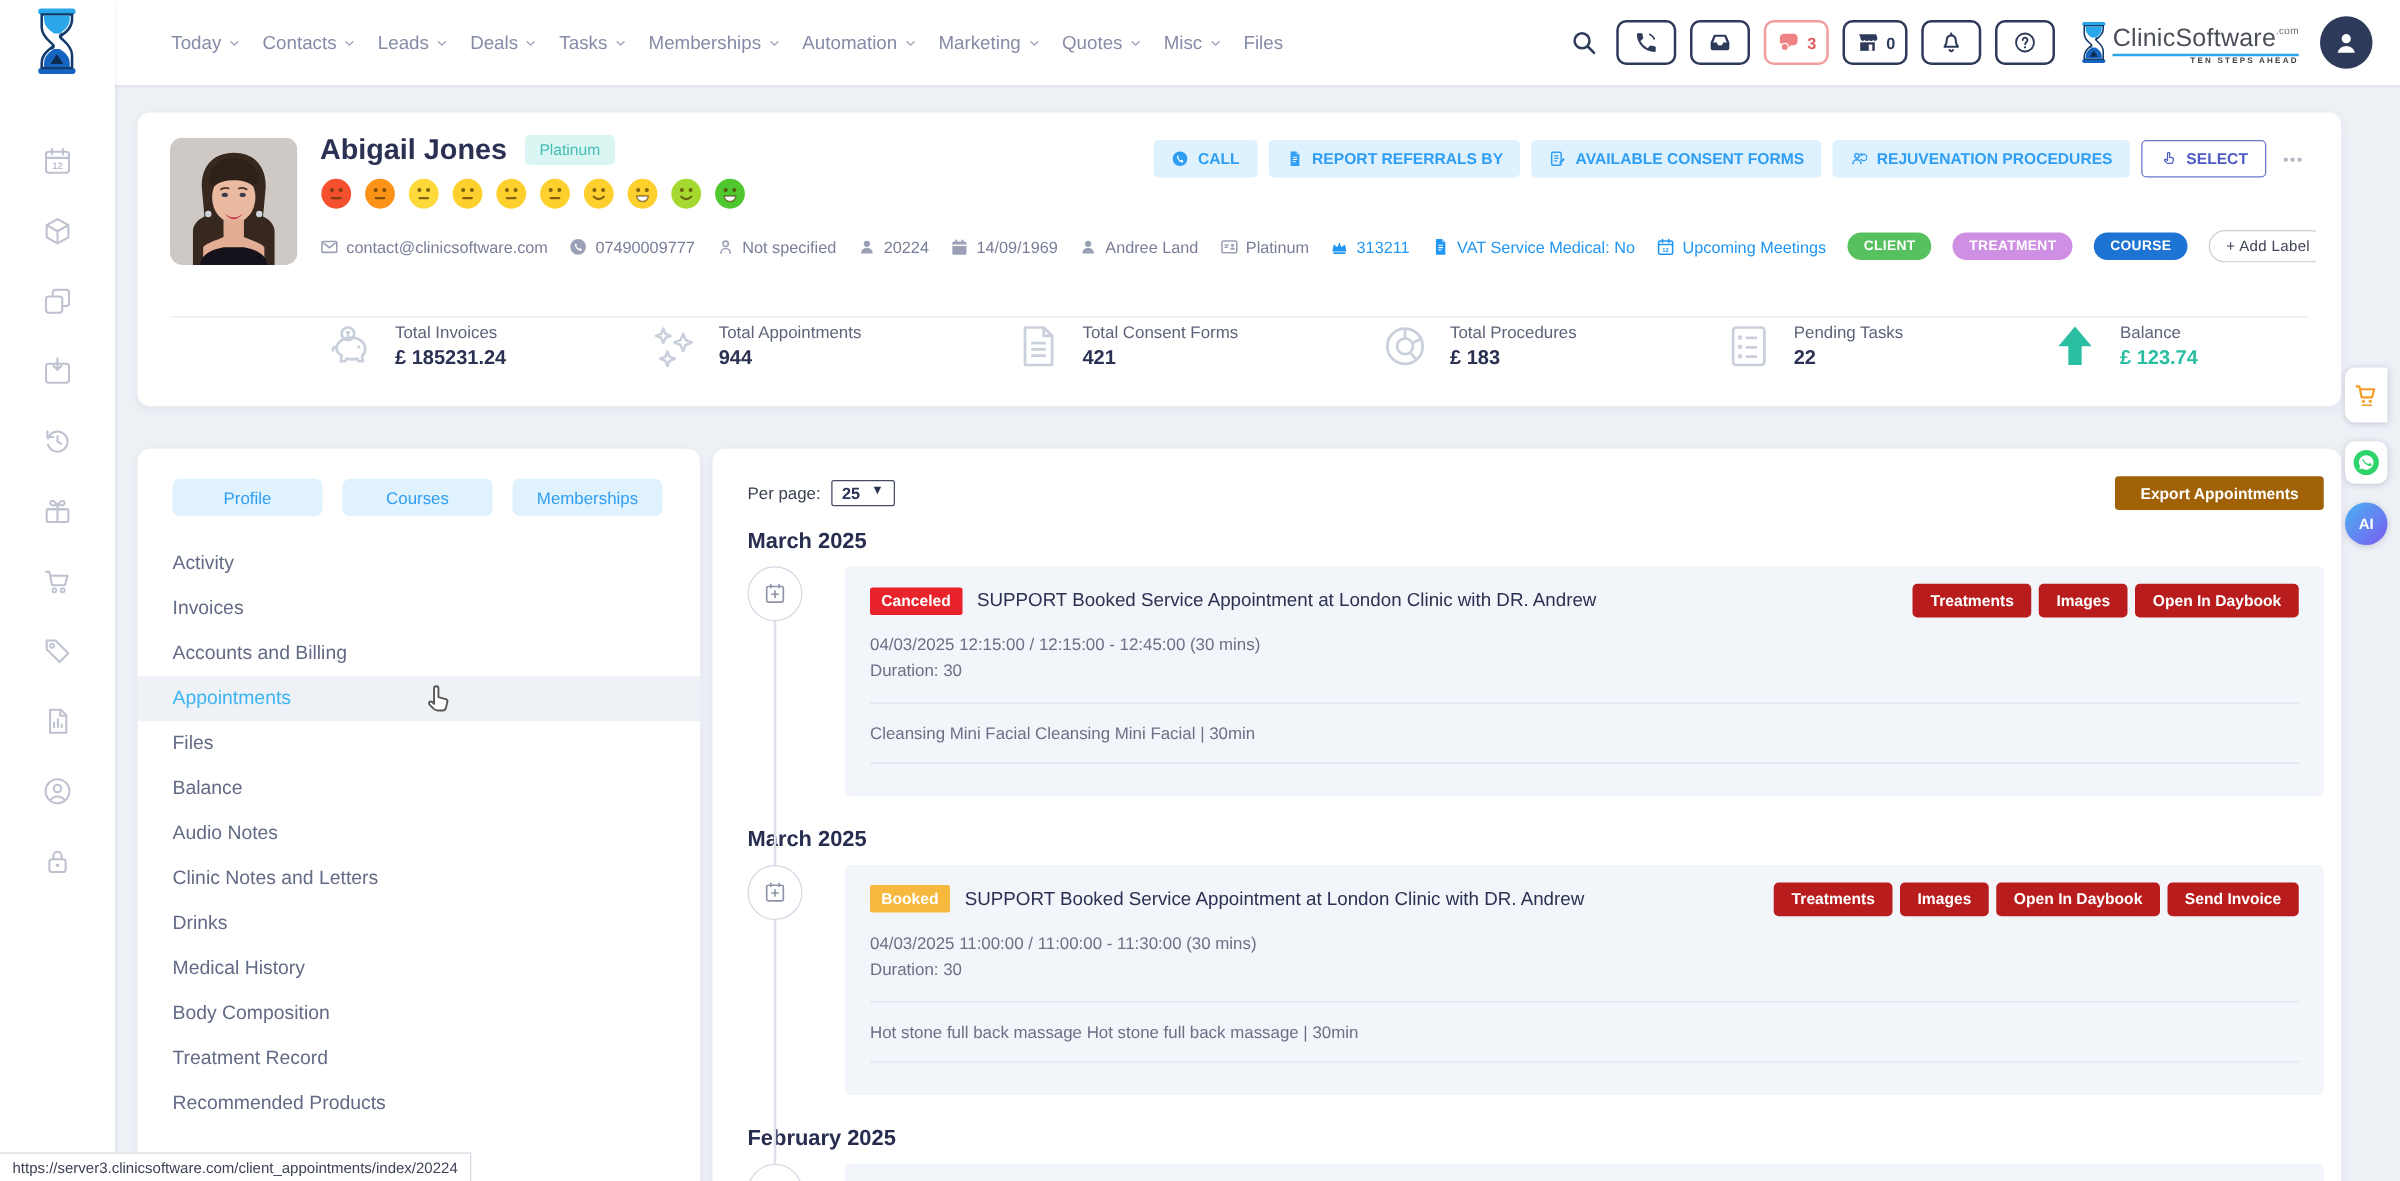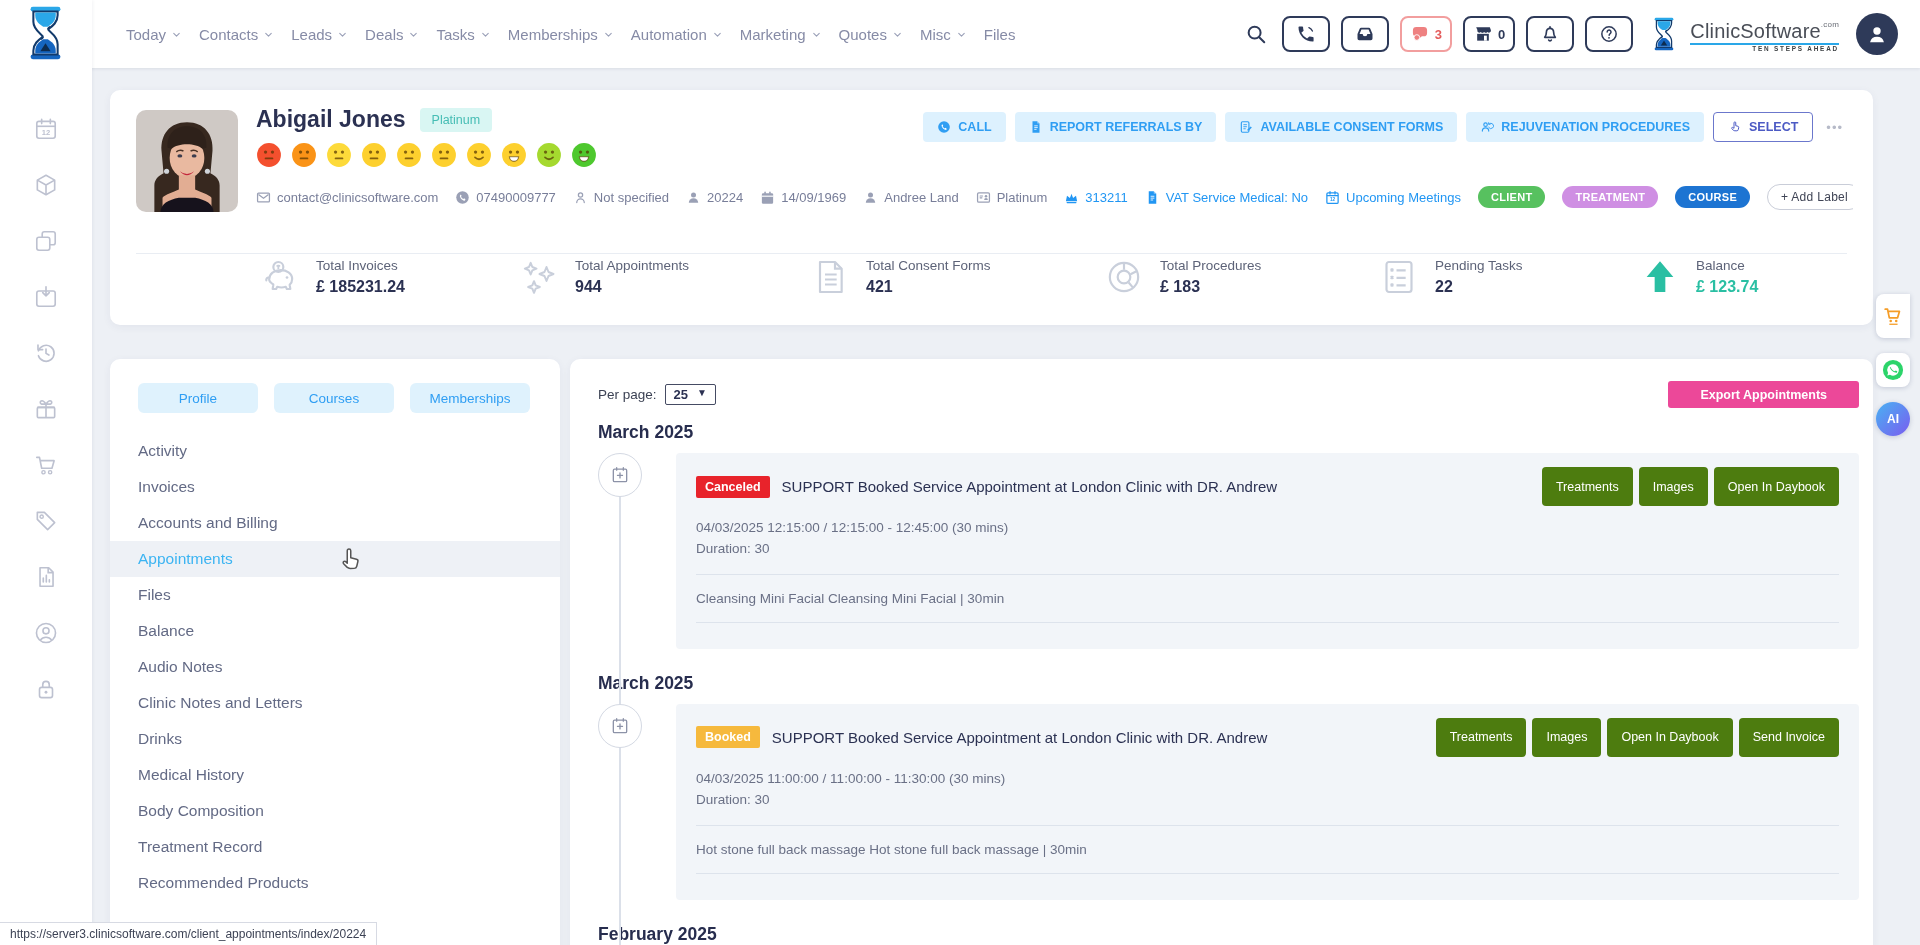--- a/index.html
+++ b/index.html
@@ -2,32 +2,32 @@
 <html><head>
 <meta charset="utf-8">
 <style>
   html,body{margin:0;padding:0;width:1920px;height:945px;overflow:hidden;
     background:#edf0f5;font-family:"Liberation Sans",sans-serif;position:relative}
   .ic svg{width:100%;height:100%;display:block}
 
   
   .topbar{position:absolute;left:0;top:0;width:1920px;height:68px;background:#fff;
     box-shadow:0 1px 3px rgba(40,50,90,.10);z-index:5}
-  .main-nav{position:absolute;left:126px;top:0;height:68px;display:flex;align-items:center;gap:17px}
+  .main-nav{position:absolute;left:137px;top:0;height:68px;display:flex;align-items:center;gap:17px}
   .nav-item{display:flex;align-items:center;gap:5px;color:#868ba6;font-size:15px;cursor:pointer;white-space:nowrap}
   .chev{width:11px;height:11px;display:inline-flex;color:#9aa0b8}
   .right-cluster{position:absolute;right:22px;top:0;height:68px;display:flex;align-items:center;gap:11px;z-index:6}
   .search-ic{width:22px;height:22px;color:#2e3a59;cursor:pointer;margin-right:4px}
   .icon-btn{height:36px;min-width:48px;padding:0 8px;border:2px solid #2e3a59;border-radius:8px;background:#fff;
     display:flex;align-items:center;justify-content:center;gap:5px;color:#2e3a59;cursor:pointer;box-sizing:border-box}
   .icon-btn.red{border-color:#f29e9e;color:#ee8181}
   .ib-icon{width:20px;height:20px;display:inline-flex}
   .ib-badge{font-size:13px;font-weight:bold}
   .icon-btn.red .ib-badge{color:#e45b5b}
-  .brand{display:flex;align-items:flex-end;gap:12px;margin:0 6px;cursor:pointer}
+  .brand{display:flex;align-items:flex-end;gap:1px;margin:0 6px;cursor:pointer}
   .brand-hg{width:28px;height:36px}
   .brand-text{line-height:1}
   .brand-name{font-size:20px;color:#4a4e57;letter-spacing:.2px}
   .brand-tld{font-size:8px;color:#6a6e77;vertical-align:top}
   .brand-tag{font-size:6.4px;letter-spacing:1.8px;color:#3c4043;font-weight:bold;text-align:right;
     border-top:2px solid #2aa7e8;margin-top:2px;padding-top:1px}
   .avatar{width:42px;height:42px;border-radius:50%;background:#2e3a59;display:flex;align-items:center;justify-content:center;cursor:pointer}
   .avatar .ib-icon{width:26px;height:26px}
 
   
@@ -83,37 +83,37 @@
   .hand-cursor{position:absolute;left:336px;top:545px;width:30px;height:30px;z-index:9;pointer-events:none}
 
   
   .main-panel{position:absolute;left:570px;top:359px;width:1303px;height:600px;background:#fff;border-radius:10px;
     box-shadow:0 2px 8px rgba(44,57,105,.06);box-sizing:border-box}
   .mp-head{display:flex;justify-content:space-between;align-items:center;padding:22px 14px 0 28px}
   .per-page{display:flex;align-items:center;gap:8px;font-size:13.5px;color:#3c4254}
   .select-box{border:1.5px solid #454b63;border-radius:2px;padding:2px 8px;font-size:13px;font-weight:bold;color:#2b3152;
     display:inline-flex;align-items:flex-start;gap:9px;cursor:pointer;background:#fff}
   .sel-arr{font-size:10px;color:#2b3152}
-  .export-btn{background:#ec4899;color:#fff;font-size:12.5px;font-weight:bold;height:27px;padding:0 32px;border-radius:3px;
+  .export-btn{background:#a16207;color:#fff;font-size:12.5px;font-weight:bold;height:27px;padding:0 20px;border-radius:3px;
     display:flex;align-items:center;cursor:pointer}
   .groups{padding:14px 14px 0 28px}
   .month{font-size:17.5px;font-weight:bold;color:#272d4e;margin-bottom:10px}
   .group{margin-bottom:2px}
   .group-body{position:relative;padding-left:78px;padding-bottom:22px}
   .tl-line{position:absolute;left:21px;top:4px;bottom:-36px;width:2px;background:#dbe0e9}
   .tl-circle{position:absolute;left:0;top:0;width:44px;height:44px;border:1.5px solid #d4d9e3;border-radius:50%;
     background:#fff;display:flex;align-items:center;justify-content:center;color:#8d93a8;box-sizing:border-box}
   .tl-circle svg{width:20px;height:20px}
   .appt-card{background:#f2f5f9;border-radius:4px;padding:14px 20px 12px 20px}
   .appt-top{display:flex;align-items:center;gap:12px}
   .badge{font-size:12.5px;font-weight:bold;color:#fff;padding:4px 9px;border-radius:2px}
   .appt-title{font-size:15px;color:#2b3152}
   .flex1{flex:1}
   .appt-btns{display:flex;gap:6px}
-  .abtn{background:#4d7c0f;color:#fff;font-size:12.5px;font-weight:normal;height:39px;padding:0 14px;border-radius:4px;
+  .abtn{background:#b91c1c;color:#fff;font-size:12.5px;font-weight:bold;height:27px;padding:0 14px;border-radius:4px;
     display:flex;align-items:center;cursor:pointer;white-space:nowrap}
   .appt-meta{margin-top:12px;font-size:13.5px;color:#6a7086;line-height:1.55}
   .appt-hr{height:1px;background:#dde3ec;margin:14px 0}
   .appt-treatment{font-size:13.5px;color:#6a7086;padding:2px 0}
 
   
   .float-btns{position:absolute;right:10px;top:294px;display:flex;flex-direction:column;gap:15px;align-items:center;z-index:9}
   .fab{width:34px;height:34px;background:#fff;border-radius:8px;box-shadow:0 1px 5px rgba(44,57,105,.22);
     display:flex;align-items:center;justify-content:center;cursor:pointer}
   .fab.tall{height:44px;border-radius:8px 0 0 8px}

